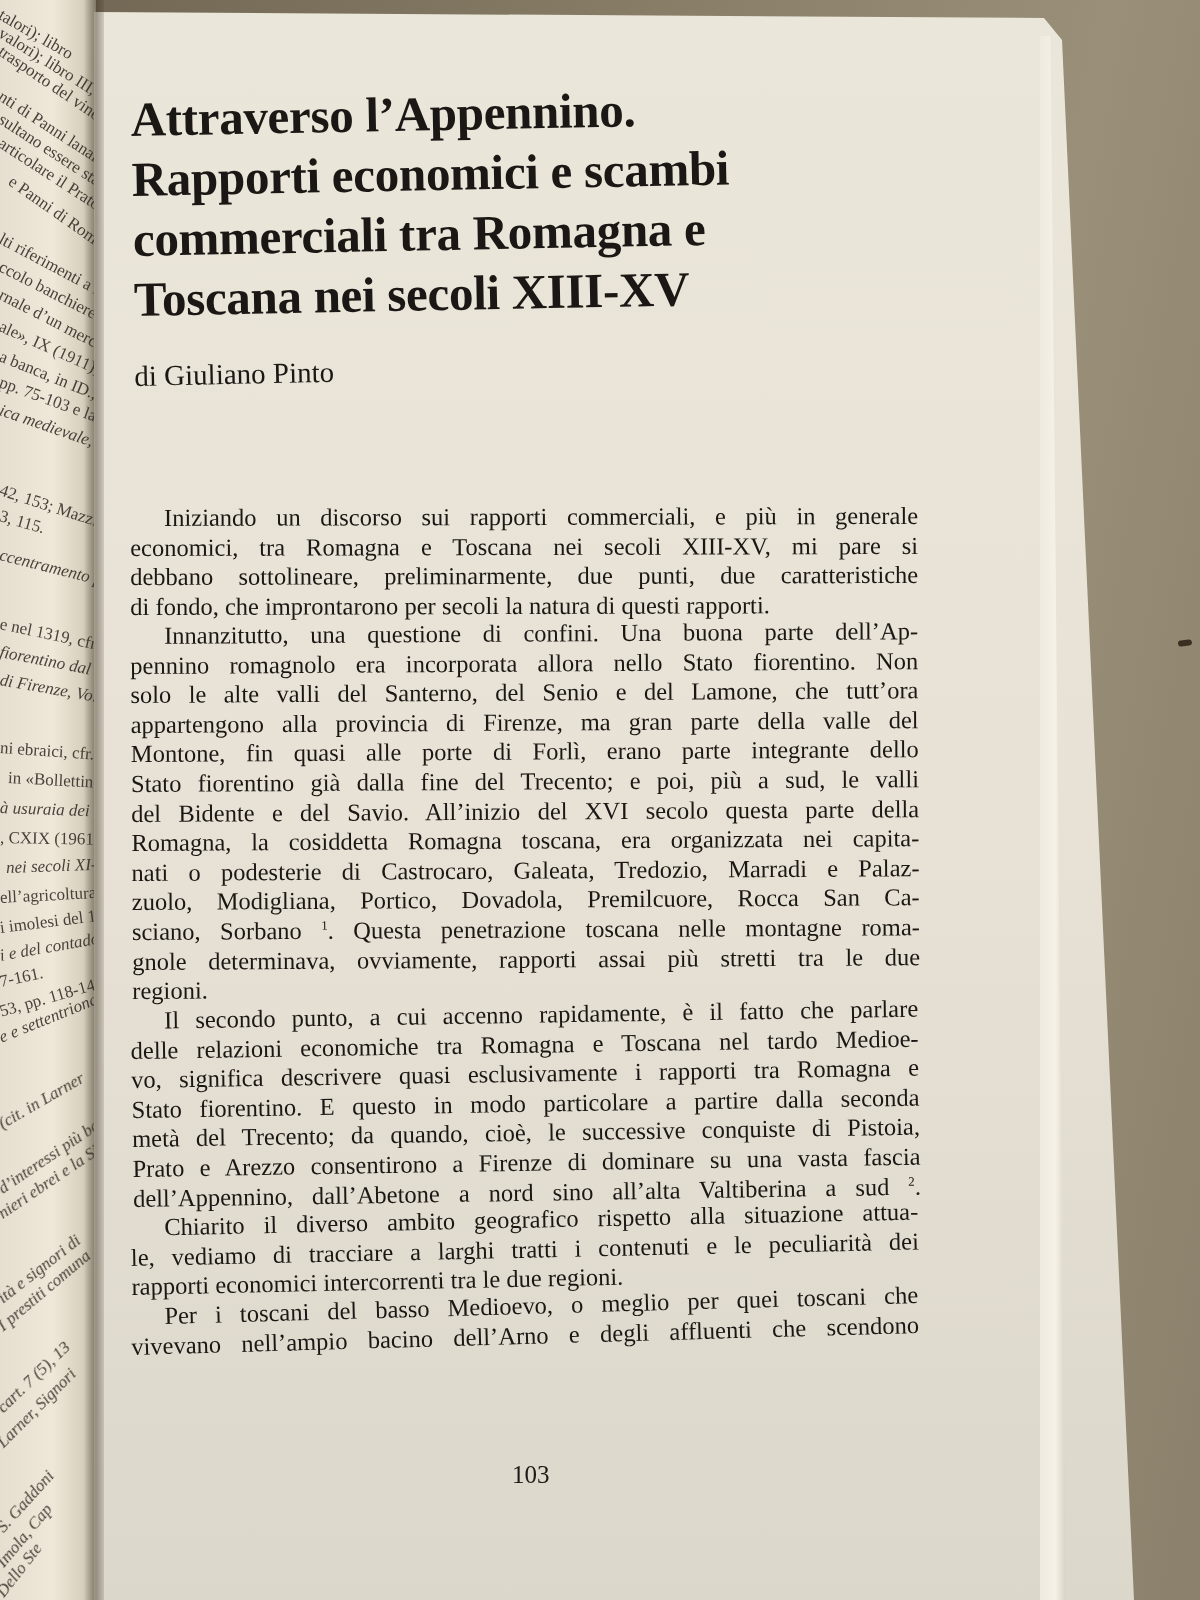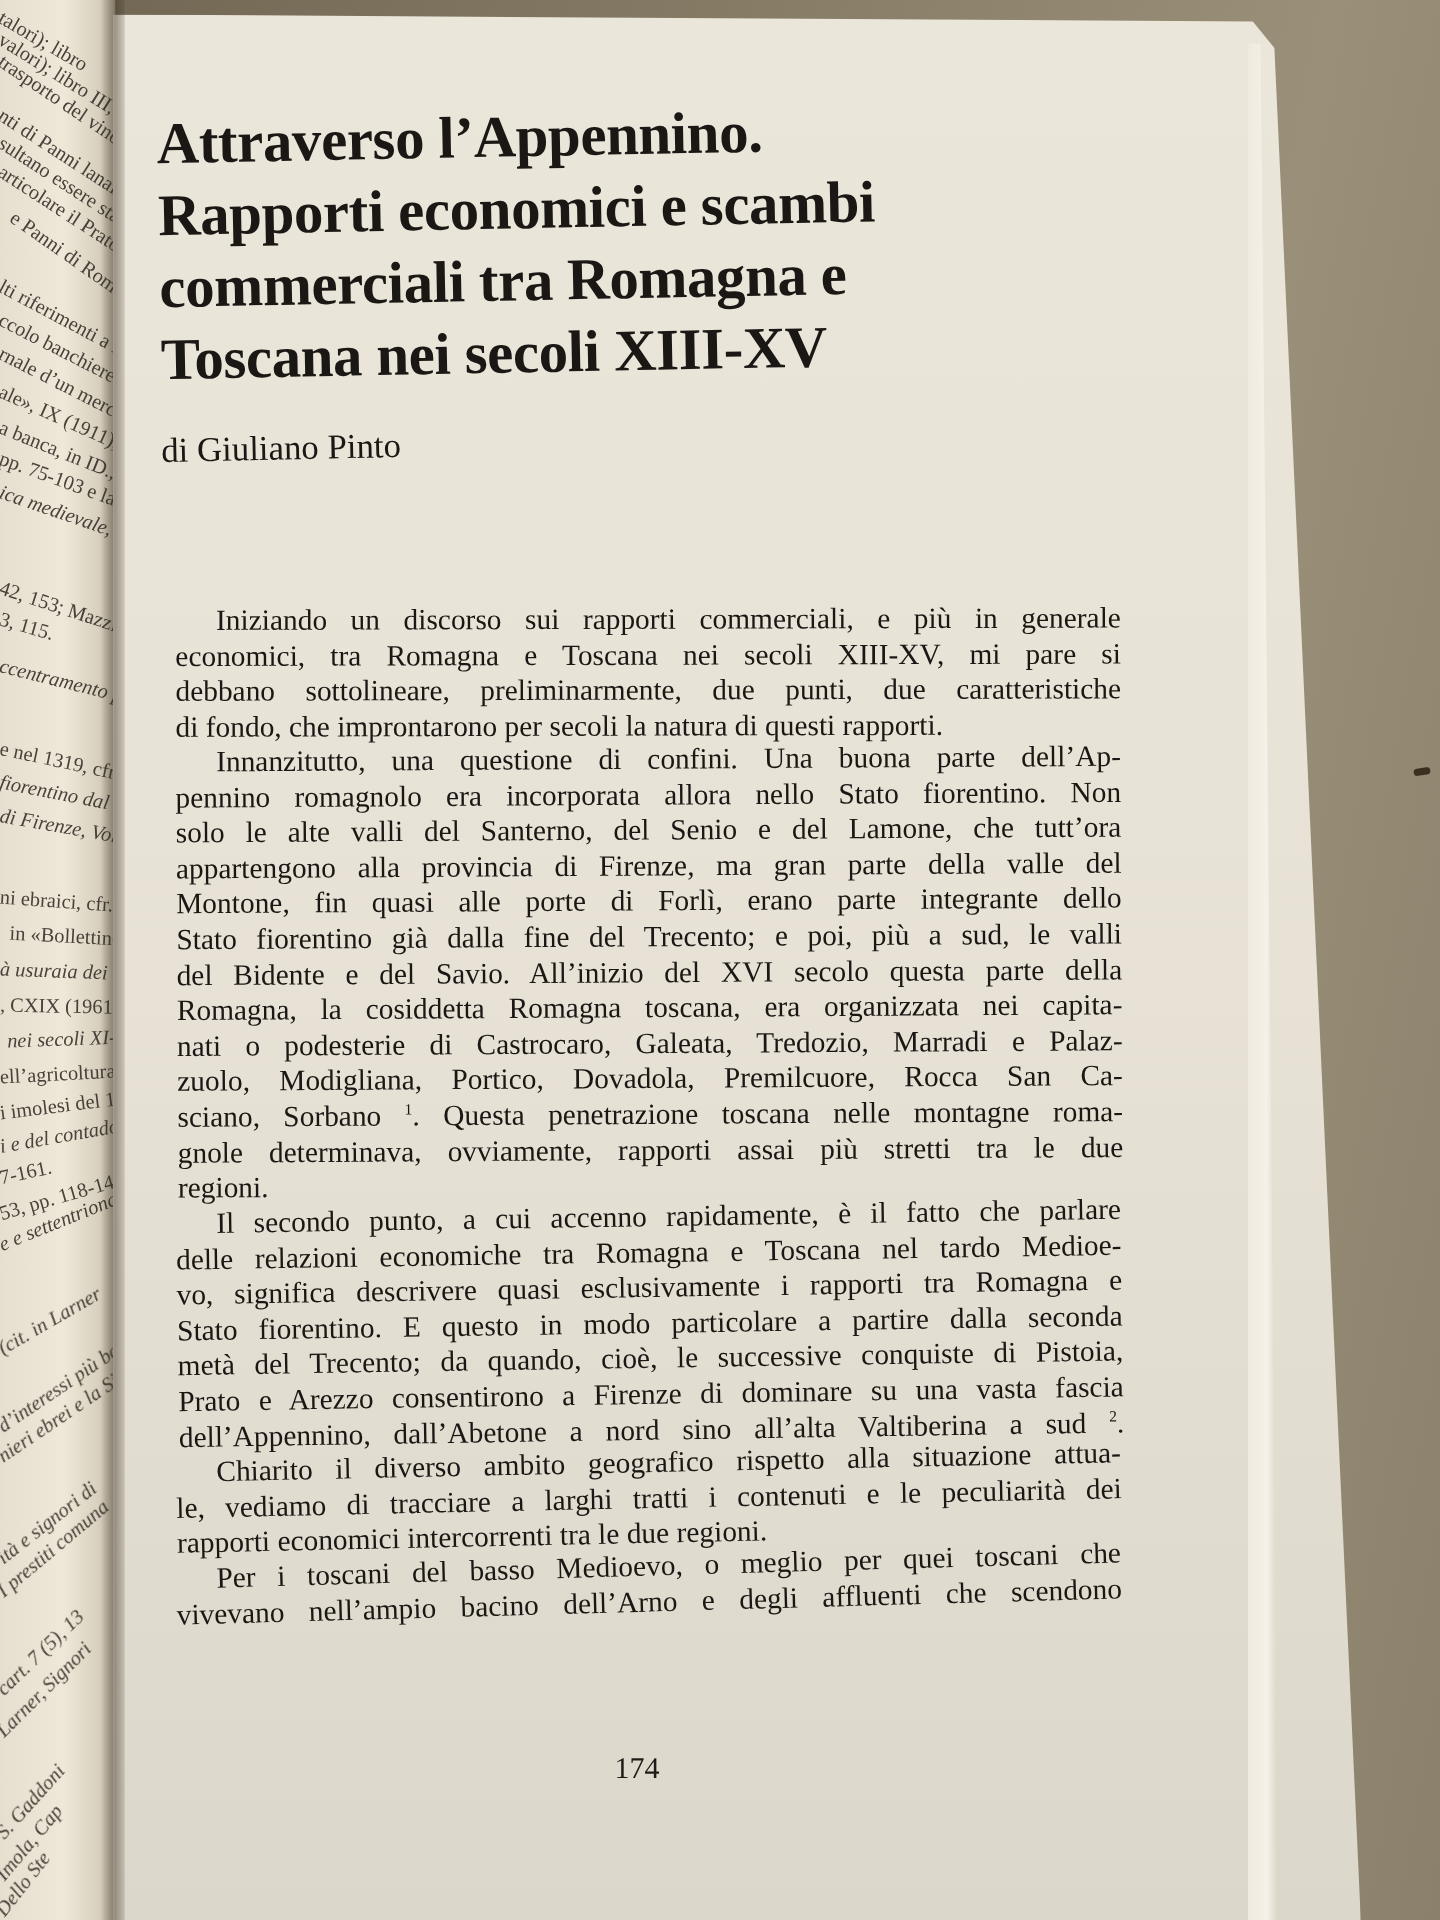--- a/index.html
+++ b/index.html
@@ -100,21 +100,20 @@
     transform: rotate(-1.2deg);
     transform-origin: left top;
     margin-left: 4px;
   }
   .body-text {
     margin-top: 110px;
     font-size: 24.5px;
     line-height: 29.6px;
     text-align: justify;
     width: 788px;
-    margin-left: 16px;
   }
   .para {
     margin: 0;
     text-indent: 34px;
   }
   .para .pl { display: block; text-align-last: justify; text-indent: 0; white-space: nowrap; }
   .para .pl.first { padding-left: 34px; }
   .para .pl.last { text-align-last: left; }
   .p-block { transform-origin: left top; }
   sup { font-size: 13px; line-height: 0; }
@@ -231,13 +230,13 @@
       <span class="pl last">rapporti economici intercorrenti tra le due regioni.</span>
     </div>
 
     <div class="para p-block" style="transform:rotate(-1.6deg);">
       <span class="pl first">Per i toscani del basso Medioevo, o meglio per quei toscani che</span>
       <span class="pl">vivevano nell’ampio bacino dell’Arno e degli affluenti che scendono</span>
     </div>
   </div>
 </div>
 
-<div class="page-number">174</div>
+<div class="page-number">103</div>
 
 </body></html>

